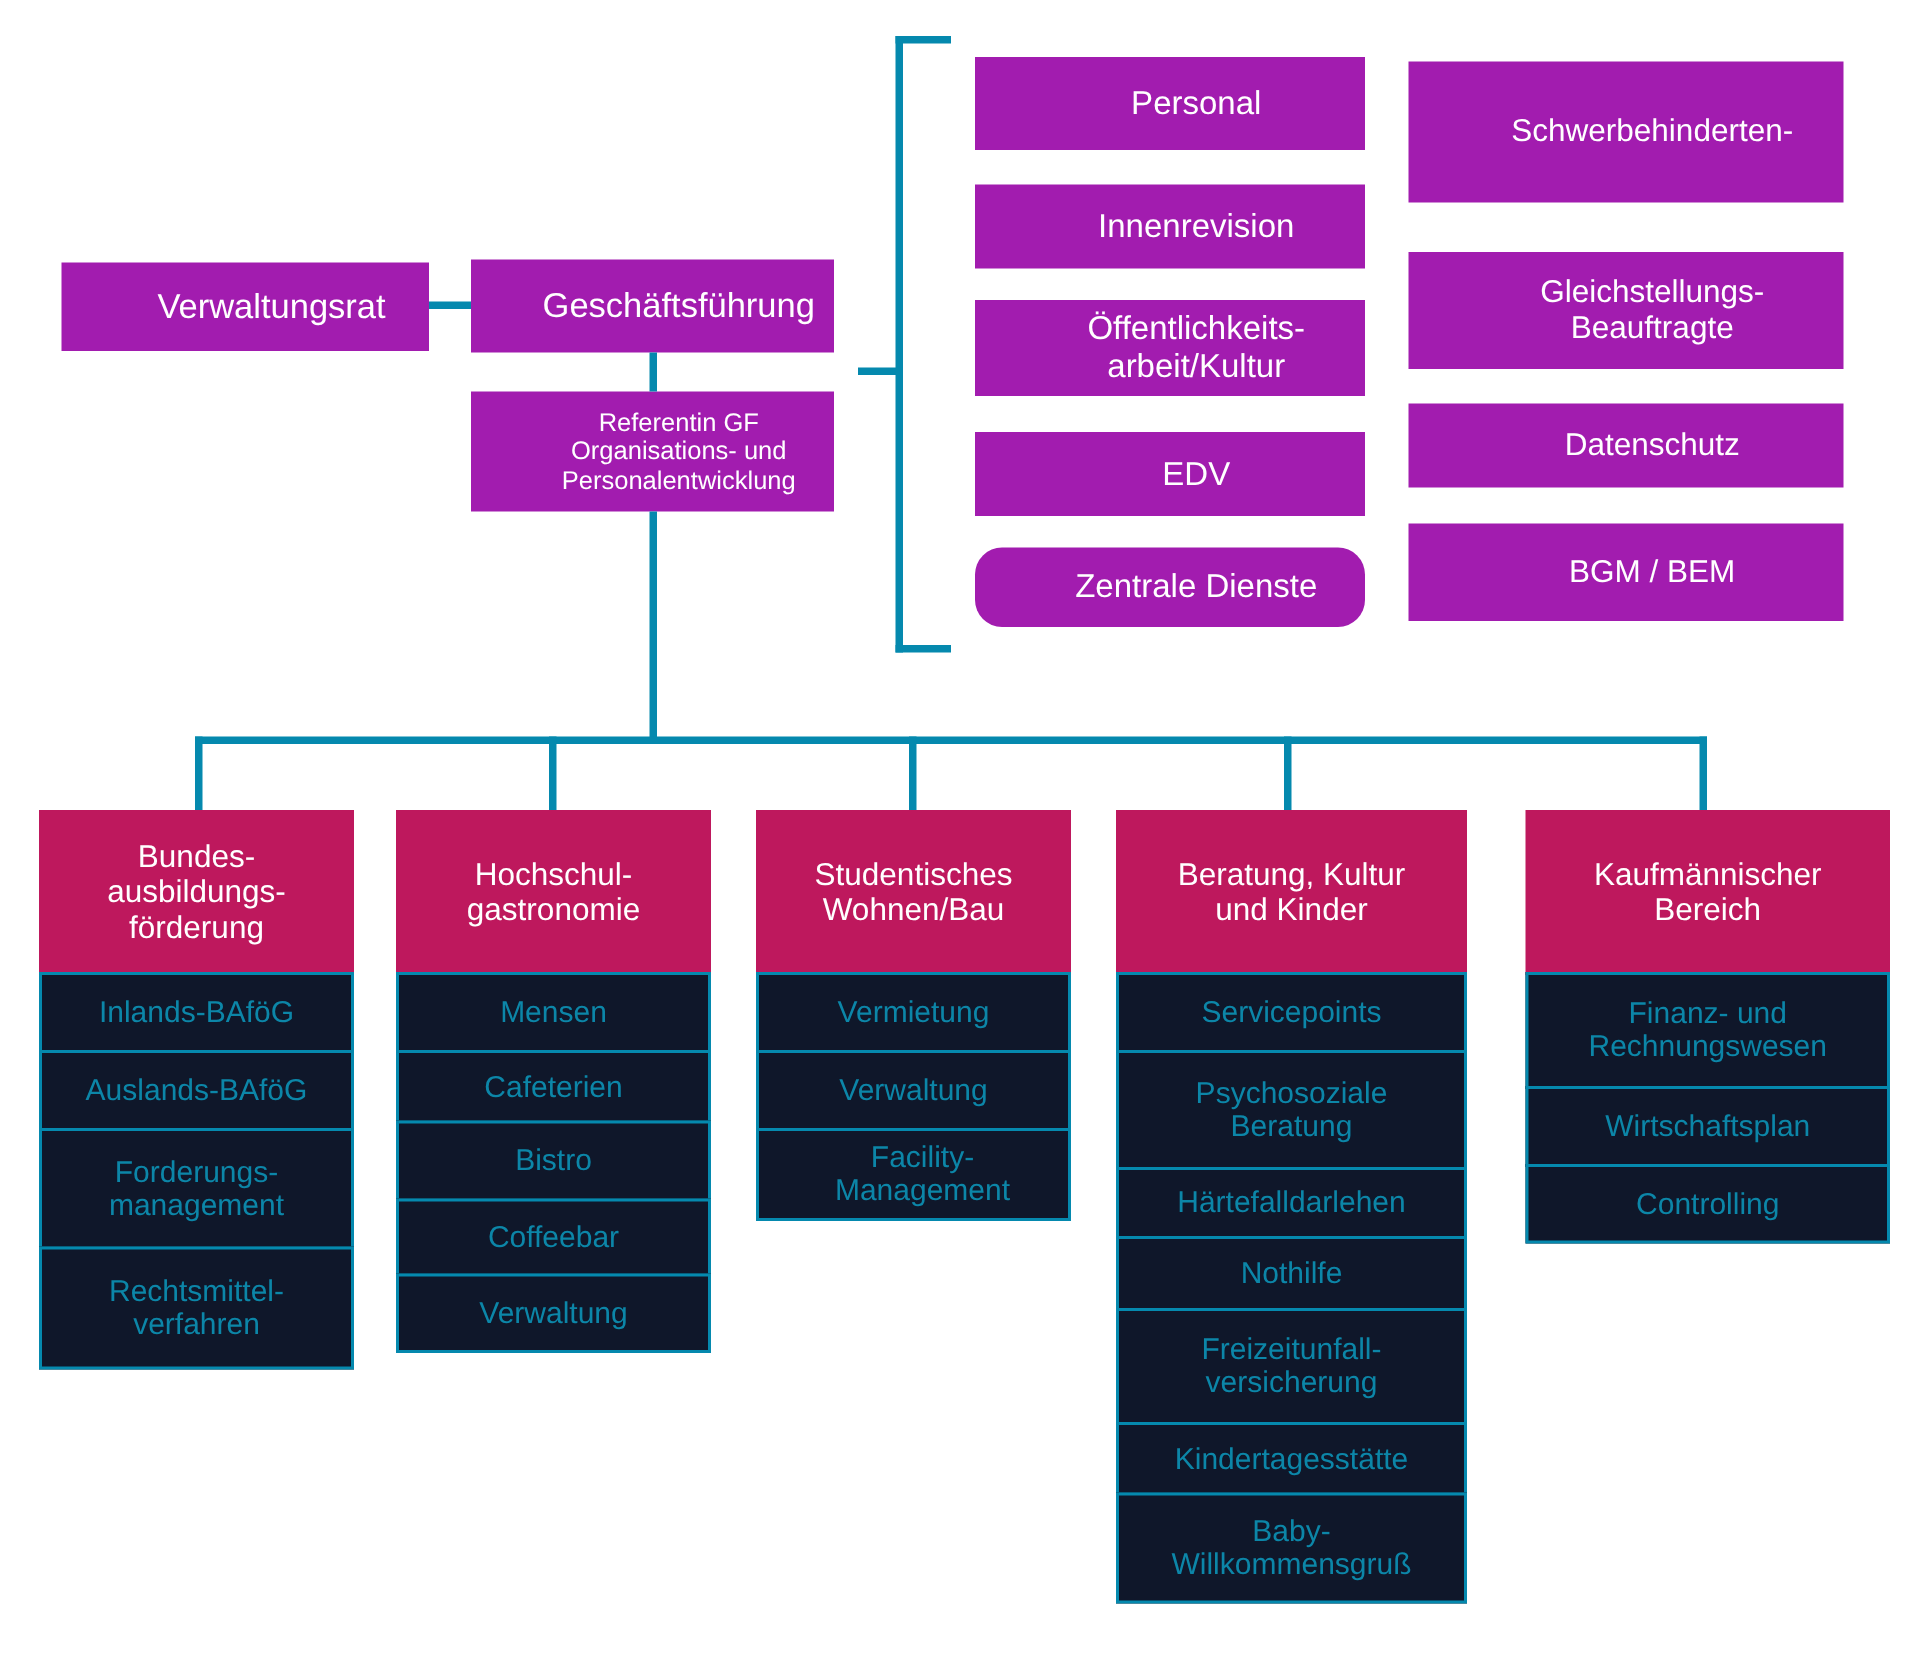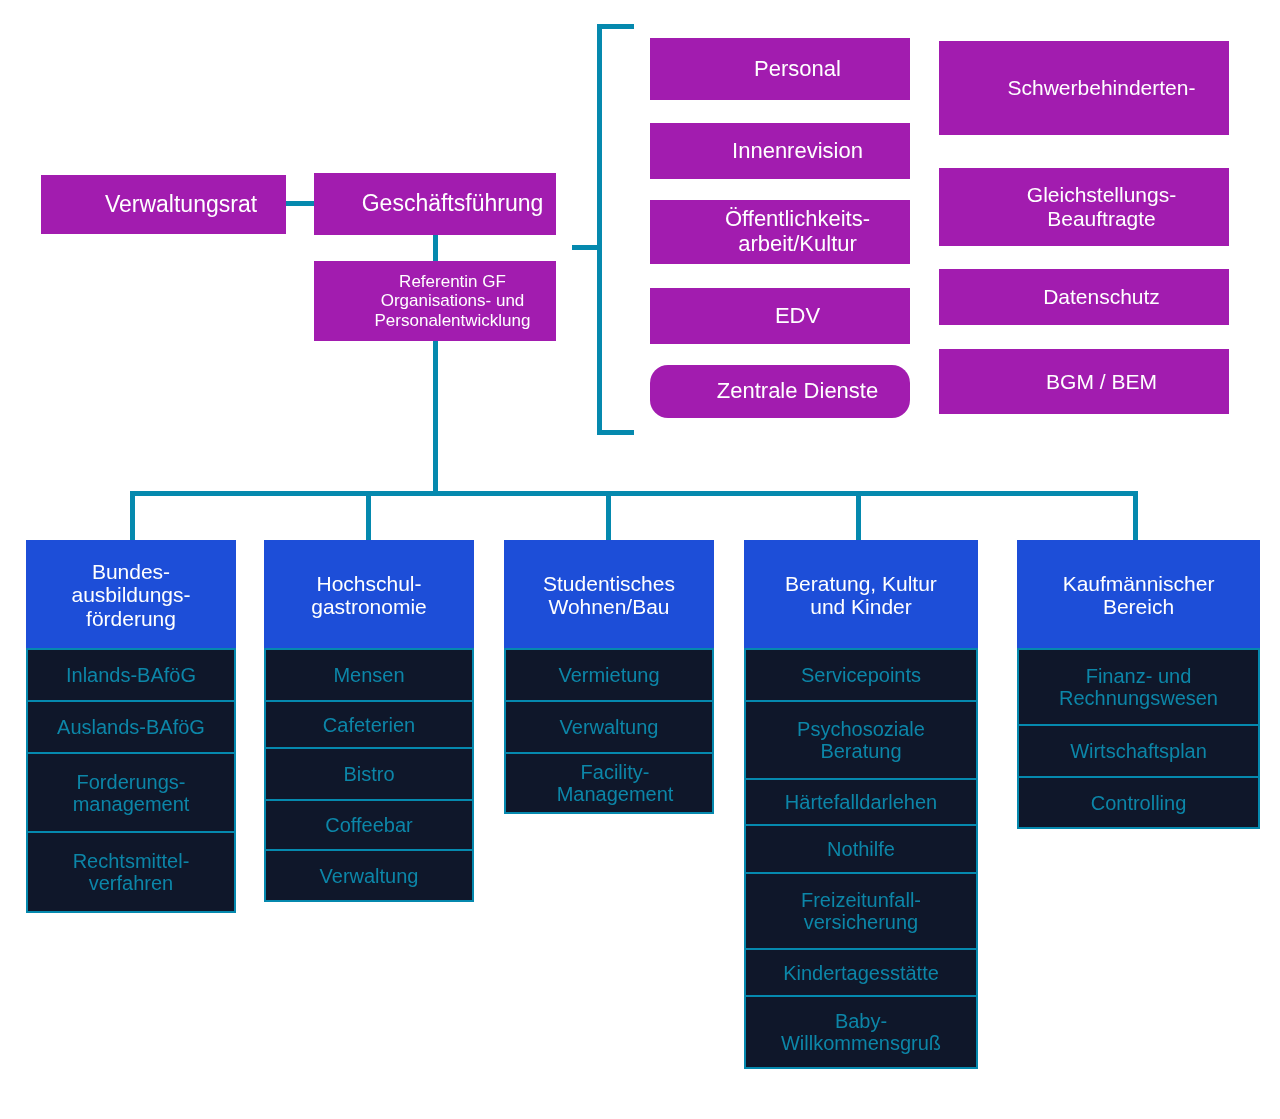--- a/index.html
+++ b/index.html
@@ -41,21 +41,21 @@
     background: #0589ae;
   }
 
   
   .col {
     position: absolute;
     box-sizing: border-box;
   }
   .col-header {
     box-sizing: border-box;
-    background: #1d4ed8;
+    background: #be185d;
     color: #ffffff;
     display: flex;
     align-items: center;
     justify-content: center;
     text-align: center;
     line-height: 1.1;
     font-size: 21px;
   }
   .col-item {
     box-sizing: border-box;

